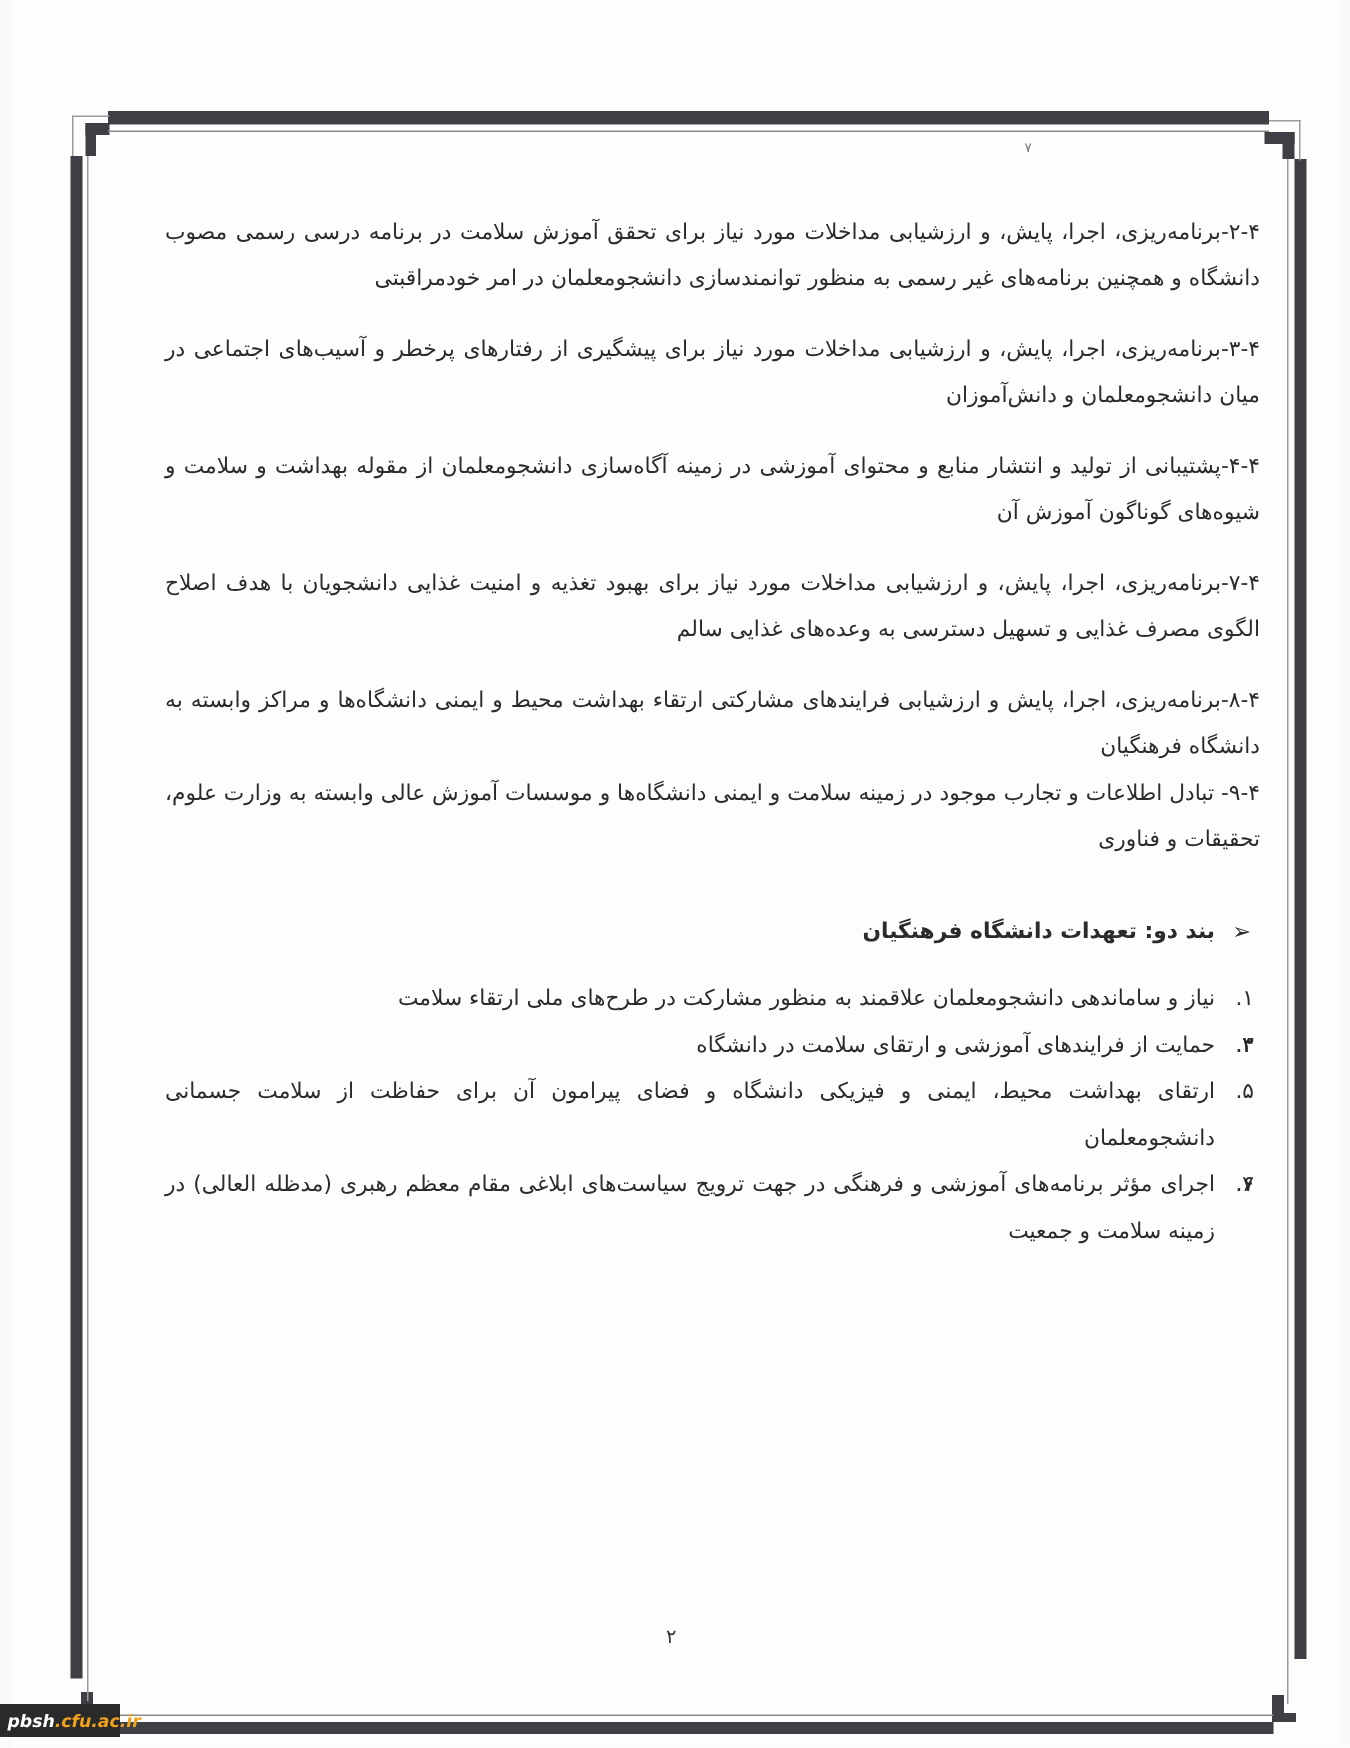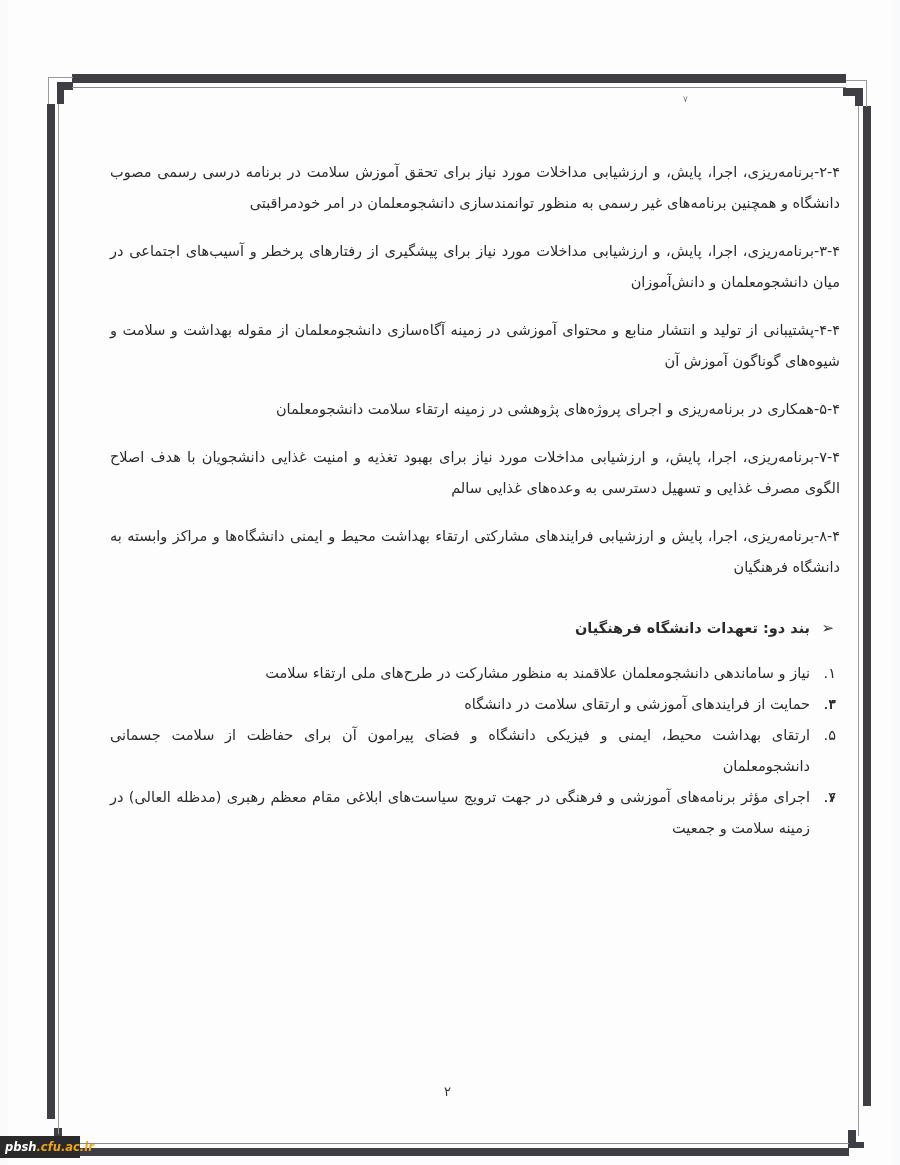--- a/index.html
+++ b/index.html
@@ -30,21 +30,21 @@
   .inner-line-left { position: absolute; left: 58px; top: 104px; width: 0; height: 1030px; border-left: 1px solid #9a9a9a; }
   .inner-line-right { position: absolute; left: 858px; top: 106px; width: 0; height: 1030px; border-left: 1px solid #9a9a9a; }
   .outer-thin-tl { left: 48px; top: 77px; width: 24px; height: 26px; border-right: none; border-bottom: none; }
   .outer-thin-tr { left: 846px; top: 80px; width: 20px; height: 26px; border-left: none; border-bottom: none; }
 
   .content {
     position: absolute; left: 110px; top: 140px; width: 730px;
     direction: rtl; text-align: justify;
     font-size: 14.5px; line-height: 31px;
   }
-  .para { margin: 17px 0 16px 0; text-align-last: right; }
+  .para { margin: 0 0 16px 0; text-align-last: right; }
   .para.tight { margin-bottom: 0; }
   .heading {
     margin: 30px 0 14px 0; padding-right: 30px; font-weight: bold; font-size: 14.5px;
     position: relative; text-align: right;
   }
   .heading .bullet { position: absolute; right: 6px; top: 0; font-weight: normal; font-size: 15px; }
   .list { margin: 0; padding: 0; list-style: none; }
   .list li { position: relative; padding-right: 30px; margin-bottom: 0; text-align-last: right; }
   .list li .num { position: absolute; right: 4px; top: 0; }
   .page-number { position: absolute; left: 444px; top: 1084px; font-size: 13px; color: #333; }
@@ -81,23 +81,23 @@
 <div class="inner-line-right"></div>
 <div class="thin outer-thin-tl"></div>
 <div class="thin outer-thin-tr"></div>
 
 <div class="tick-mark">٧</div>
 
 <div class="content">
   <p class="para">۲-۴-برنامه‌ریزی، اجرا، پایش، و ارزشیابی مداخلات مورد نیاز برای تحقق آموزش سلامت در برنامه درسی رسمی مصوب دانشگاه و همچنین برنامه‌های غیر رسمی به منظور توانمندسازی دانشجومعلمان در امر خودمراقبتی</p>
   <p class="para">۳-۴-برنامه‌ریزی، اجرا، پایش، و ارزشیابی مداخلات مورد نیاز برای پیشگیری از رفتارهای پرخطر و آسیب‌های اجتماعی در میان دانشجومعلمان و دانش‌آموزان</p>
   <p class="para">۴-۴-پشتیبانی از تولید و انتشار منابع و محتوای آموزشی در زمینه آگاه‌سازی دانشجومعلمان از مقوله بهداشت و سلامت و شیوه‌های گوناگون آموزش آن</p>
-  <p class="para">۵-۴-همکاری در برنامه‌ریزی و اجرای پروژه‌های پژوهشی در زمینه ارتقاء سلامت دانشجومعلمان</p>
   <p class="para">۷-۴-برنامه‌ریزی، اجرا، پایش، و ارزشیابی مداخلات مورد نیاز برای بهبود تغذیه و امنیت غذایی دانشجویان با هدف اصلاح الگوی مصرف غذایی و تسهیل دسترسی به وعده‌های غذایی سالم</p>
   <p class="para tight">۸-۴-برنامه‌ریزی، اجرا، پایش و ارزشیابی فرایندهای مشارکتی ارتقاء بهداشت محیط و ایمنی دانشگاه‌ها و مراکز وابسته به دانشگاه فرهنگیان</p>
+  <p class="para">۹-۴- تبادل اطلاعات و تجارب موجود در زمینه سلامت و ایمنی دانشگاه‌ها و موسسات آموزش عالی وابسته به وزارت علوم، تحقیقات و فناوری</p>
 
   <div class="heading">
     <span class="bullet">➢</span>
     <span>بند دو: تعهدات دانشگاه فرهنگیان</span>
   </div>
 
   <ol class="list">
     <li><span class="num">۱.</span><span>نیاز و ساماندهی دانشجومعلمان علاقمند به منظور مشارکت در طرح‌های ملی ارتقاء سلامت</span></li>
     <li><span class="num">۲.</span></li>
     <li><span class="num">۳.</span></li>

